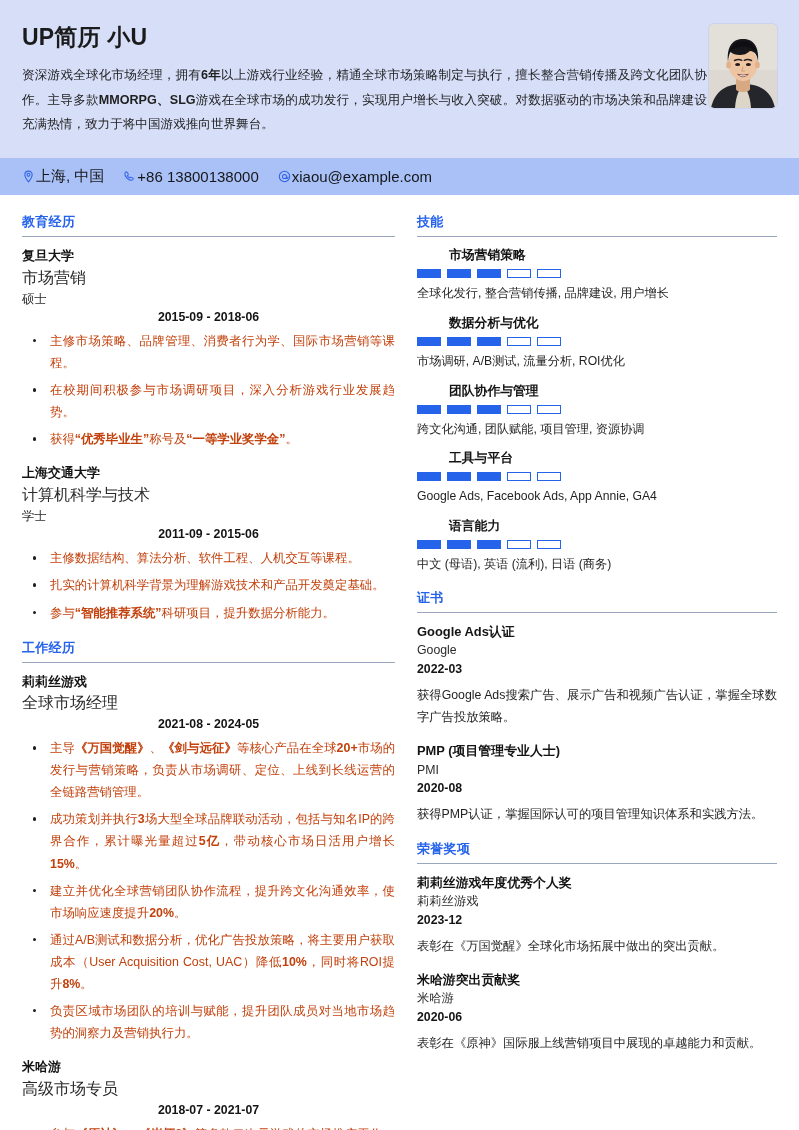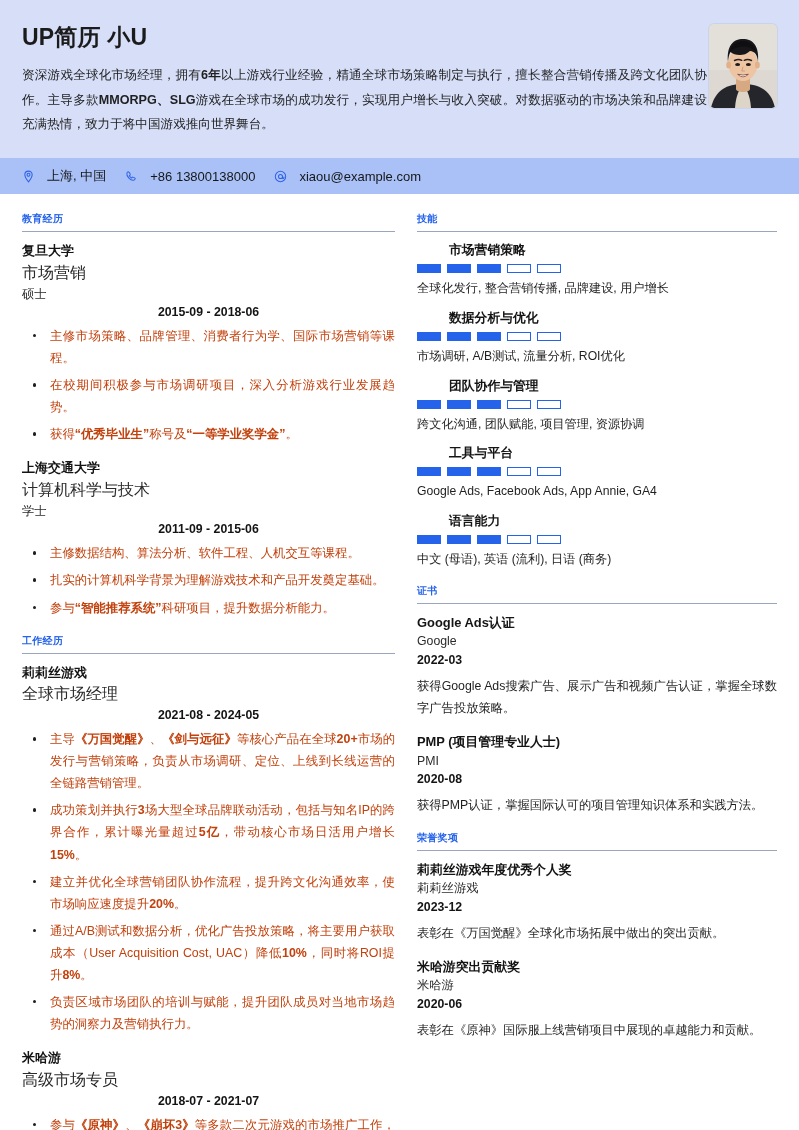--- a/index.html
+++ b/index.html
@@ -65,41 +65,41 @@
     background: #a9c1f6;
     padding: 9px 22px;
     display: flex;
     align-items: center;
     gap: 19px;
     min-height: 36px;
   }
   .contact-item {
     display: flex;
     align-items: center;
-    gap: 12px;
-    font-size: 13px;
+    gap: 1px;
+    font-size: 15px;
     color: #16171a;
     white-space: nowrap;
   }
   .contact-item svg { display: block; flex: 0 0 auto; }
 
   
   .columns {
     display: flex;
     padding: 18px 22px 0 22px;
     gap: 22px;
     align-items: flex-start;
   }
   .col-left  { width: 373px; flex: 0 0 373px; }
   .col-right { width: 360px; flex: 0 0 360px; }
 
   
   .section { margin-bottom: 4px; }
   .section-title {
-    font-size: 10px;
+    font-size: 13px;
     font-weight: bold;
     color: #2563eb;
     padding-bottom: 5px;
     border-bottom: 1.6px solid #9aa6bd;
     margin-bottom: 9px;
     letter-spacing: 0.3px;
   }
   .section + .section { margin-top: 15px; }
 
   

